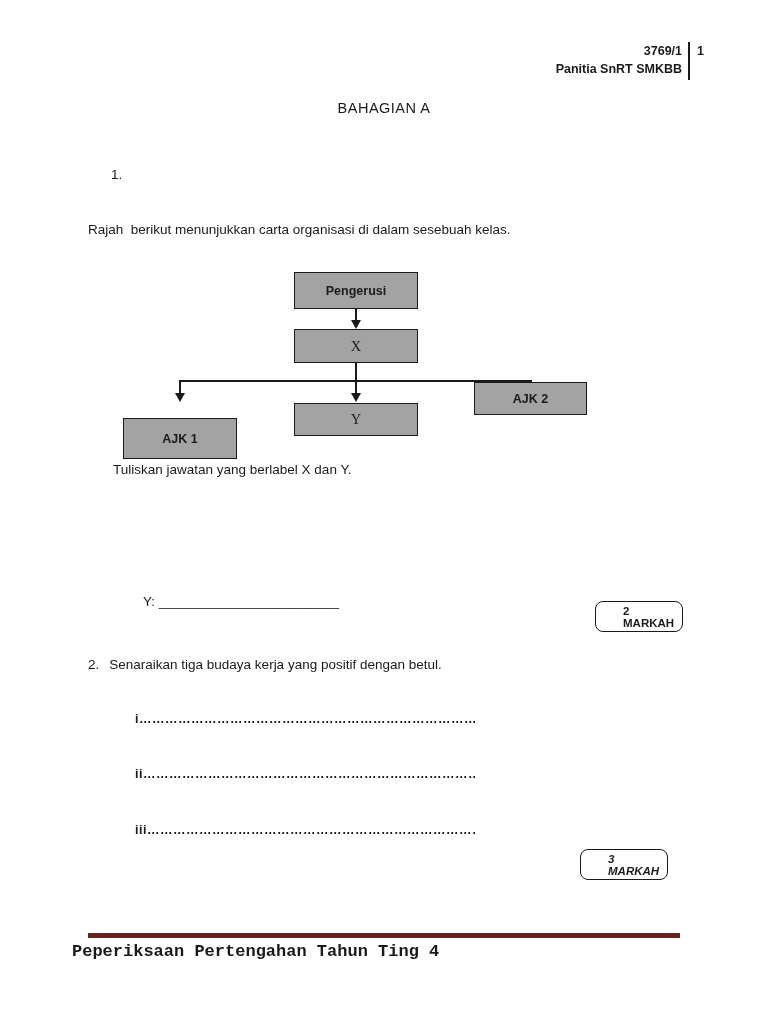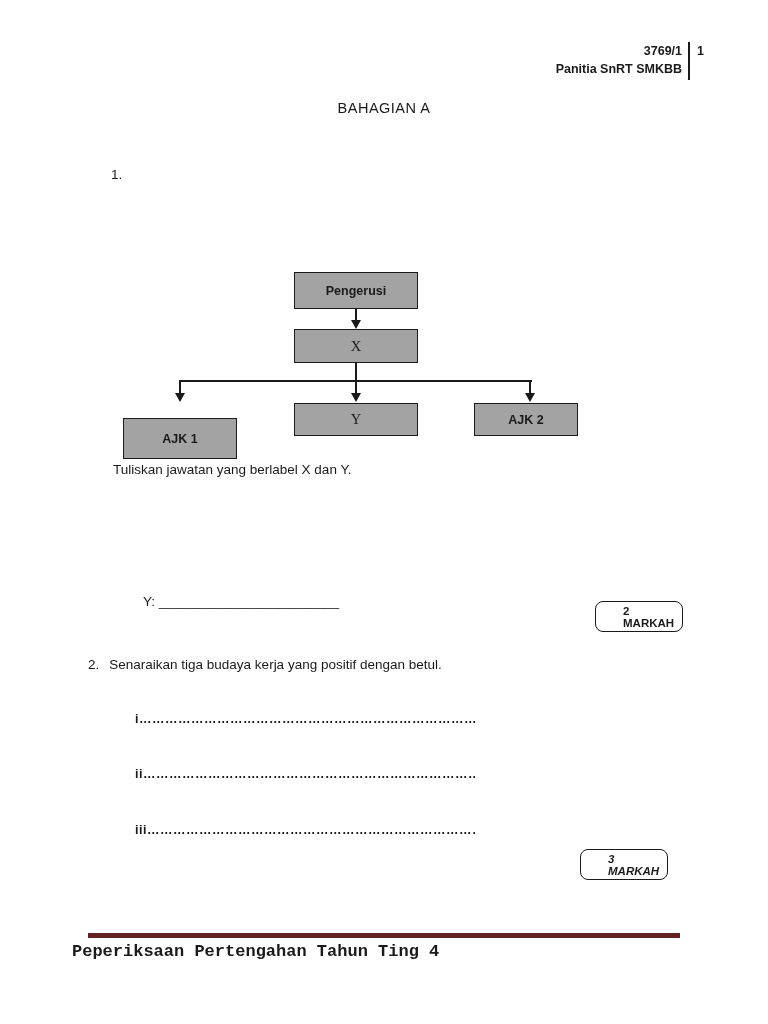--- a/index.html
+++ b/index.html
@@ -95,20 +95,21 @@
       <div>3769/1</div>
       <div>Panitia SnRT SMKBB</div>
     </div>
     <div class="hdr-bar"></div>
     <div class="hdr-page">1</div>
   </div>
 
   <div class="abs section-title">BAHAGIAN A</div>
 
   <div class="abs q1-num">1.</div>
+  <div class="abs q1-intro">Rajah  berikut menunjukkan carta organisasi di dalam sesebuah kelas.</div>
 
   <div>
     <div class="box box-bold" style="left:294px; top:272px; width:124px; height:37px;">Pengerusi</div>
 
     <div class="cline" style="left:355px; top:309px; width:2px; height:12px;"></div>
     <div class="arrowhead" style="left:351px; top:320px;"></div>
 
     <div class="box box-serif" style="left:294px; top:329px; width:124px; height:34px;">X</div>
 
     <div class="cline" style="left:355px; top:363px; width:2px; height:31px;"></div>
@@ -117,21 +118,21 @@
     <div class="cline" style="left:179px; top:380px; width:2px; height:14px;"></div>
     <div class="arrowhead" style="left:175px; top:393px;"></div>
 
     <div class="arrowhead" style="left:351px; top:393px;"></div>
 
     <div class="cline" style="left:529px; top:380px; width:2px; height:14px;"></div>
     <div class="arrowhead" style="left:525px; top:393px;"></div>
 
     <div class="box box-bold" style="left:123px; top:418px; width:114px; height:41px;">AJK 1</div>
     <div class="box box-serif" style="left:294px; top:403px; width:124px; height:33px;">Y</div>
-    <div class="box box-bold" style="left:474px; top:403px; width:104px; height:33px;">AJK 2</div>
+    <div class="box box-bold" style="left:474px; top:382px; width:113px; height:33px;">AJK 2</div>
   </div>
 
   <div class="abs instruction">Tuliskan jawatan yang berlabel X dan Y.</div>
 
 
   <div class="abs answer-row ans-y"><span>Y:</span> <span>________________________</span></div>
 
   <div class="marks-badge badge-2">2 MARKAH</div>
 
   <div class="abs q2-row">

